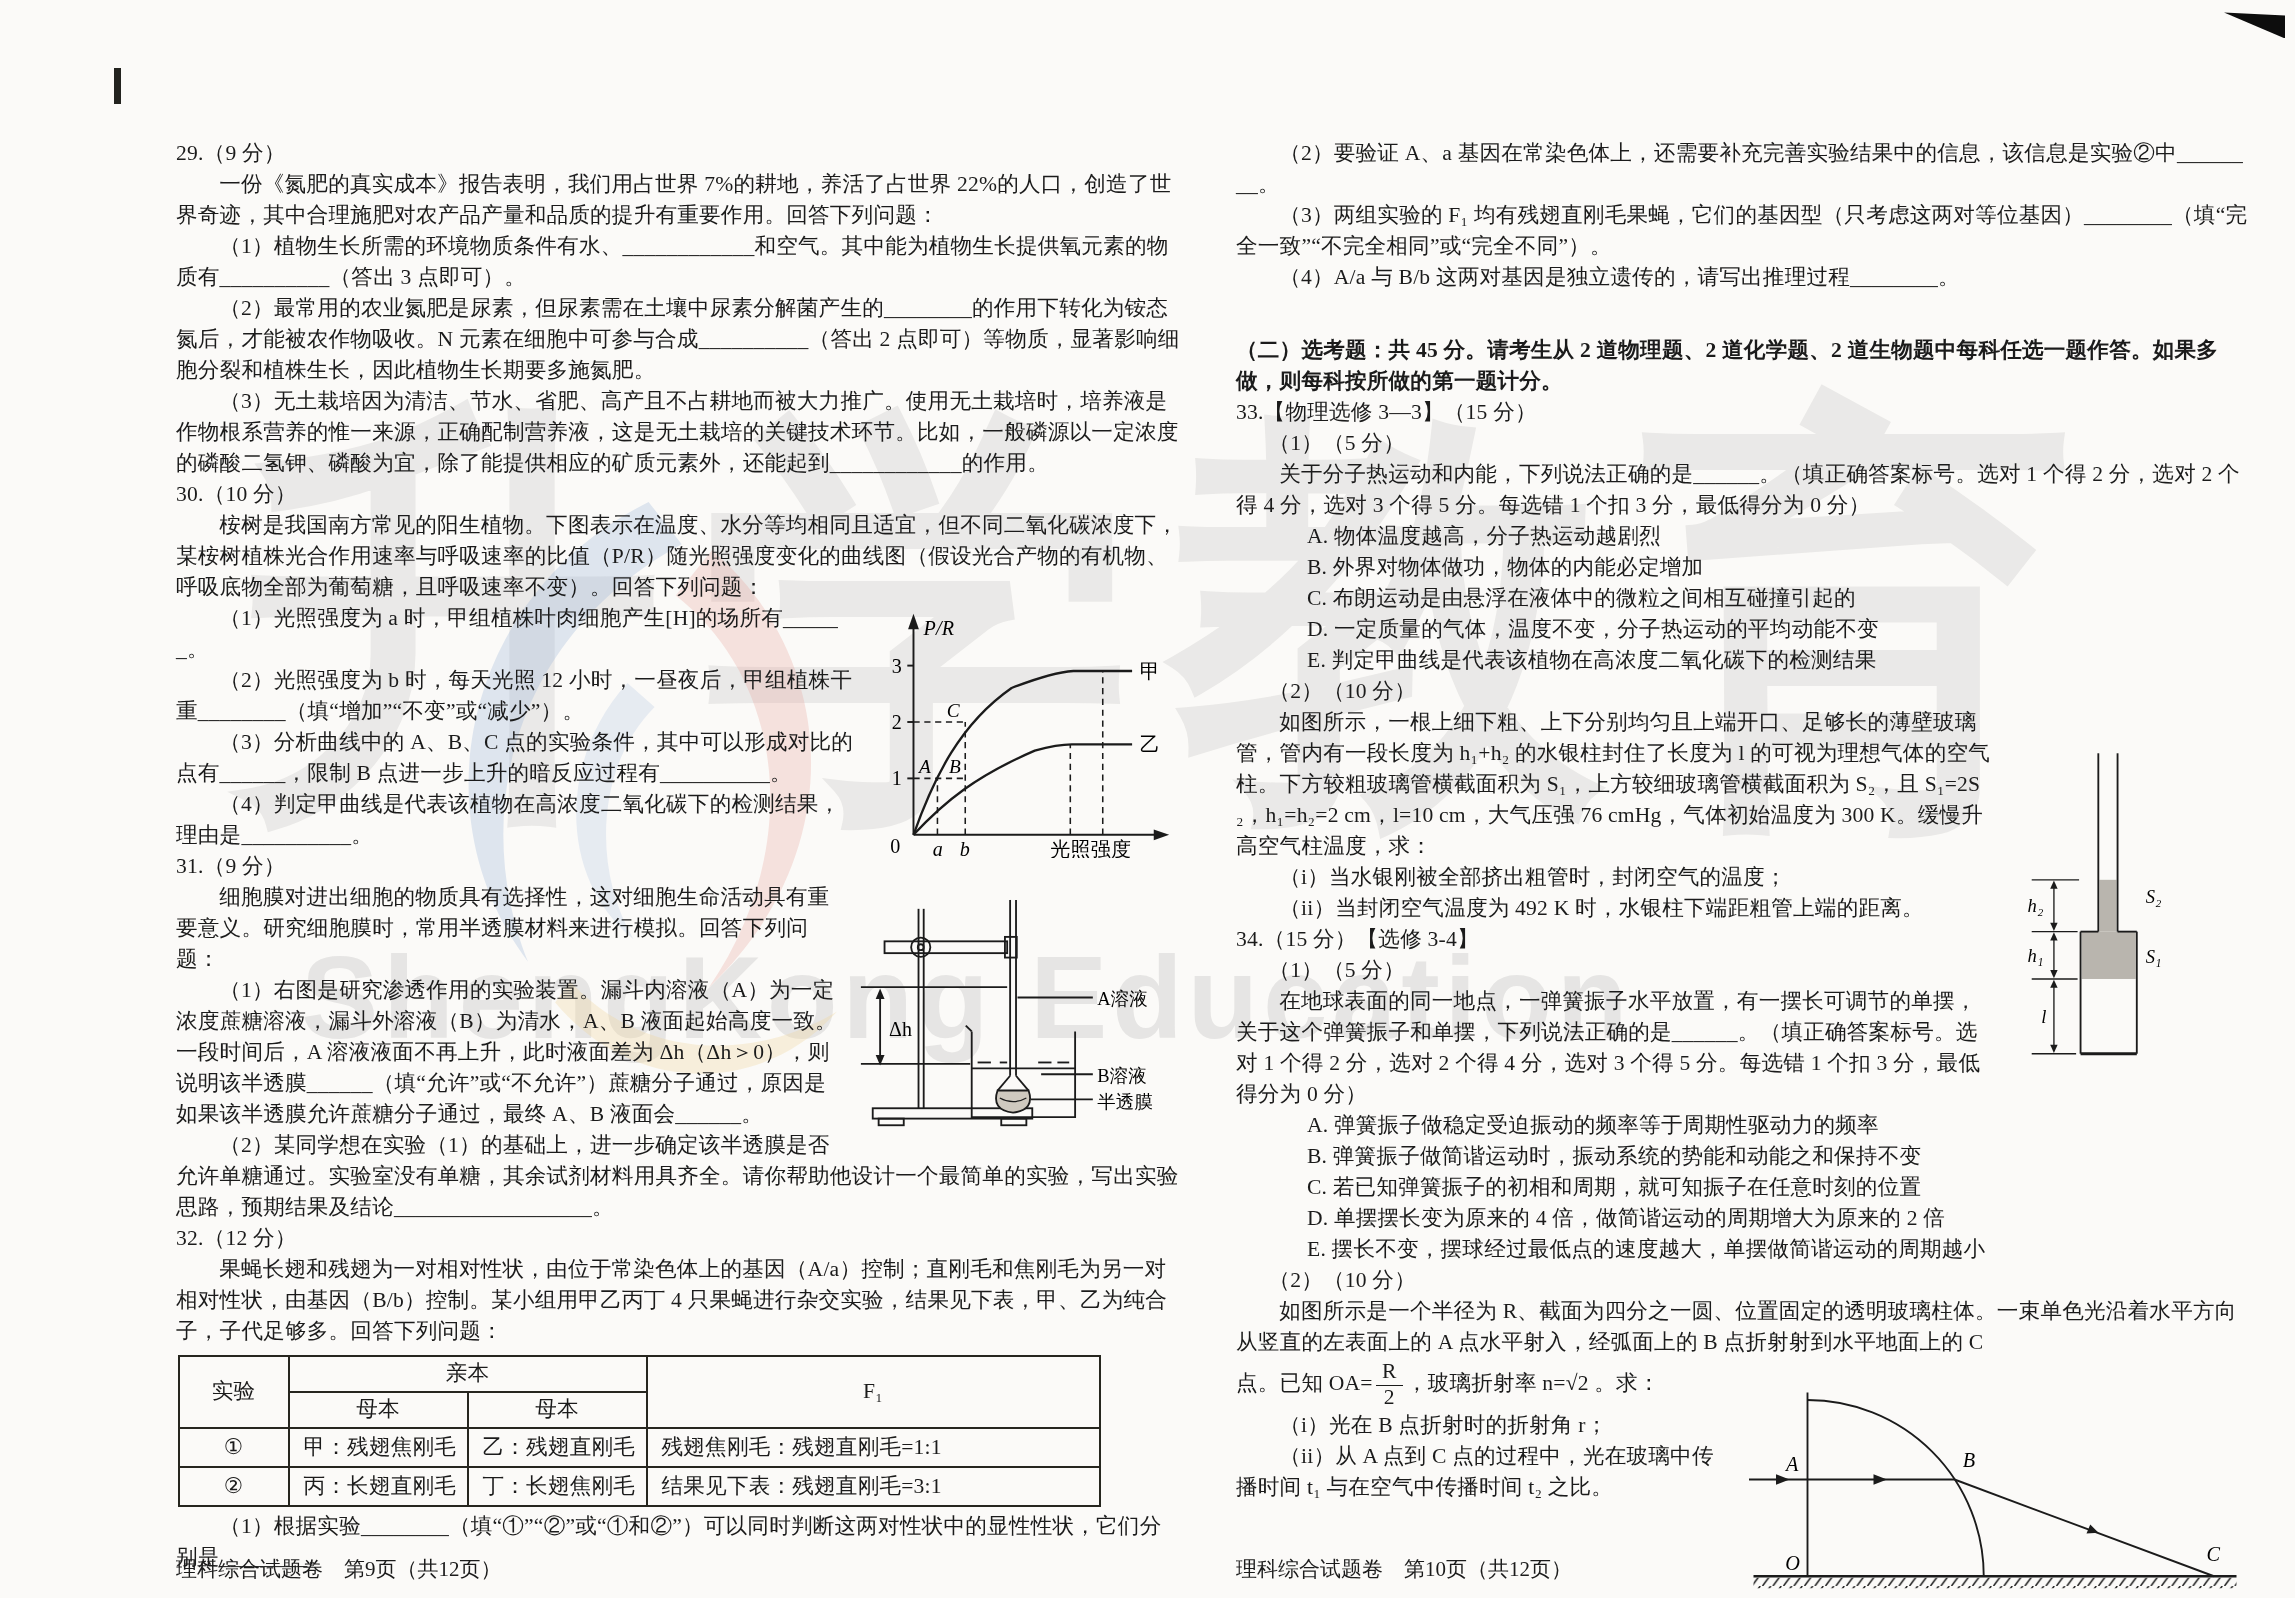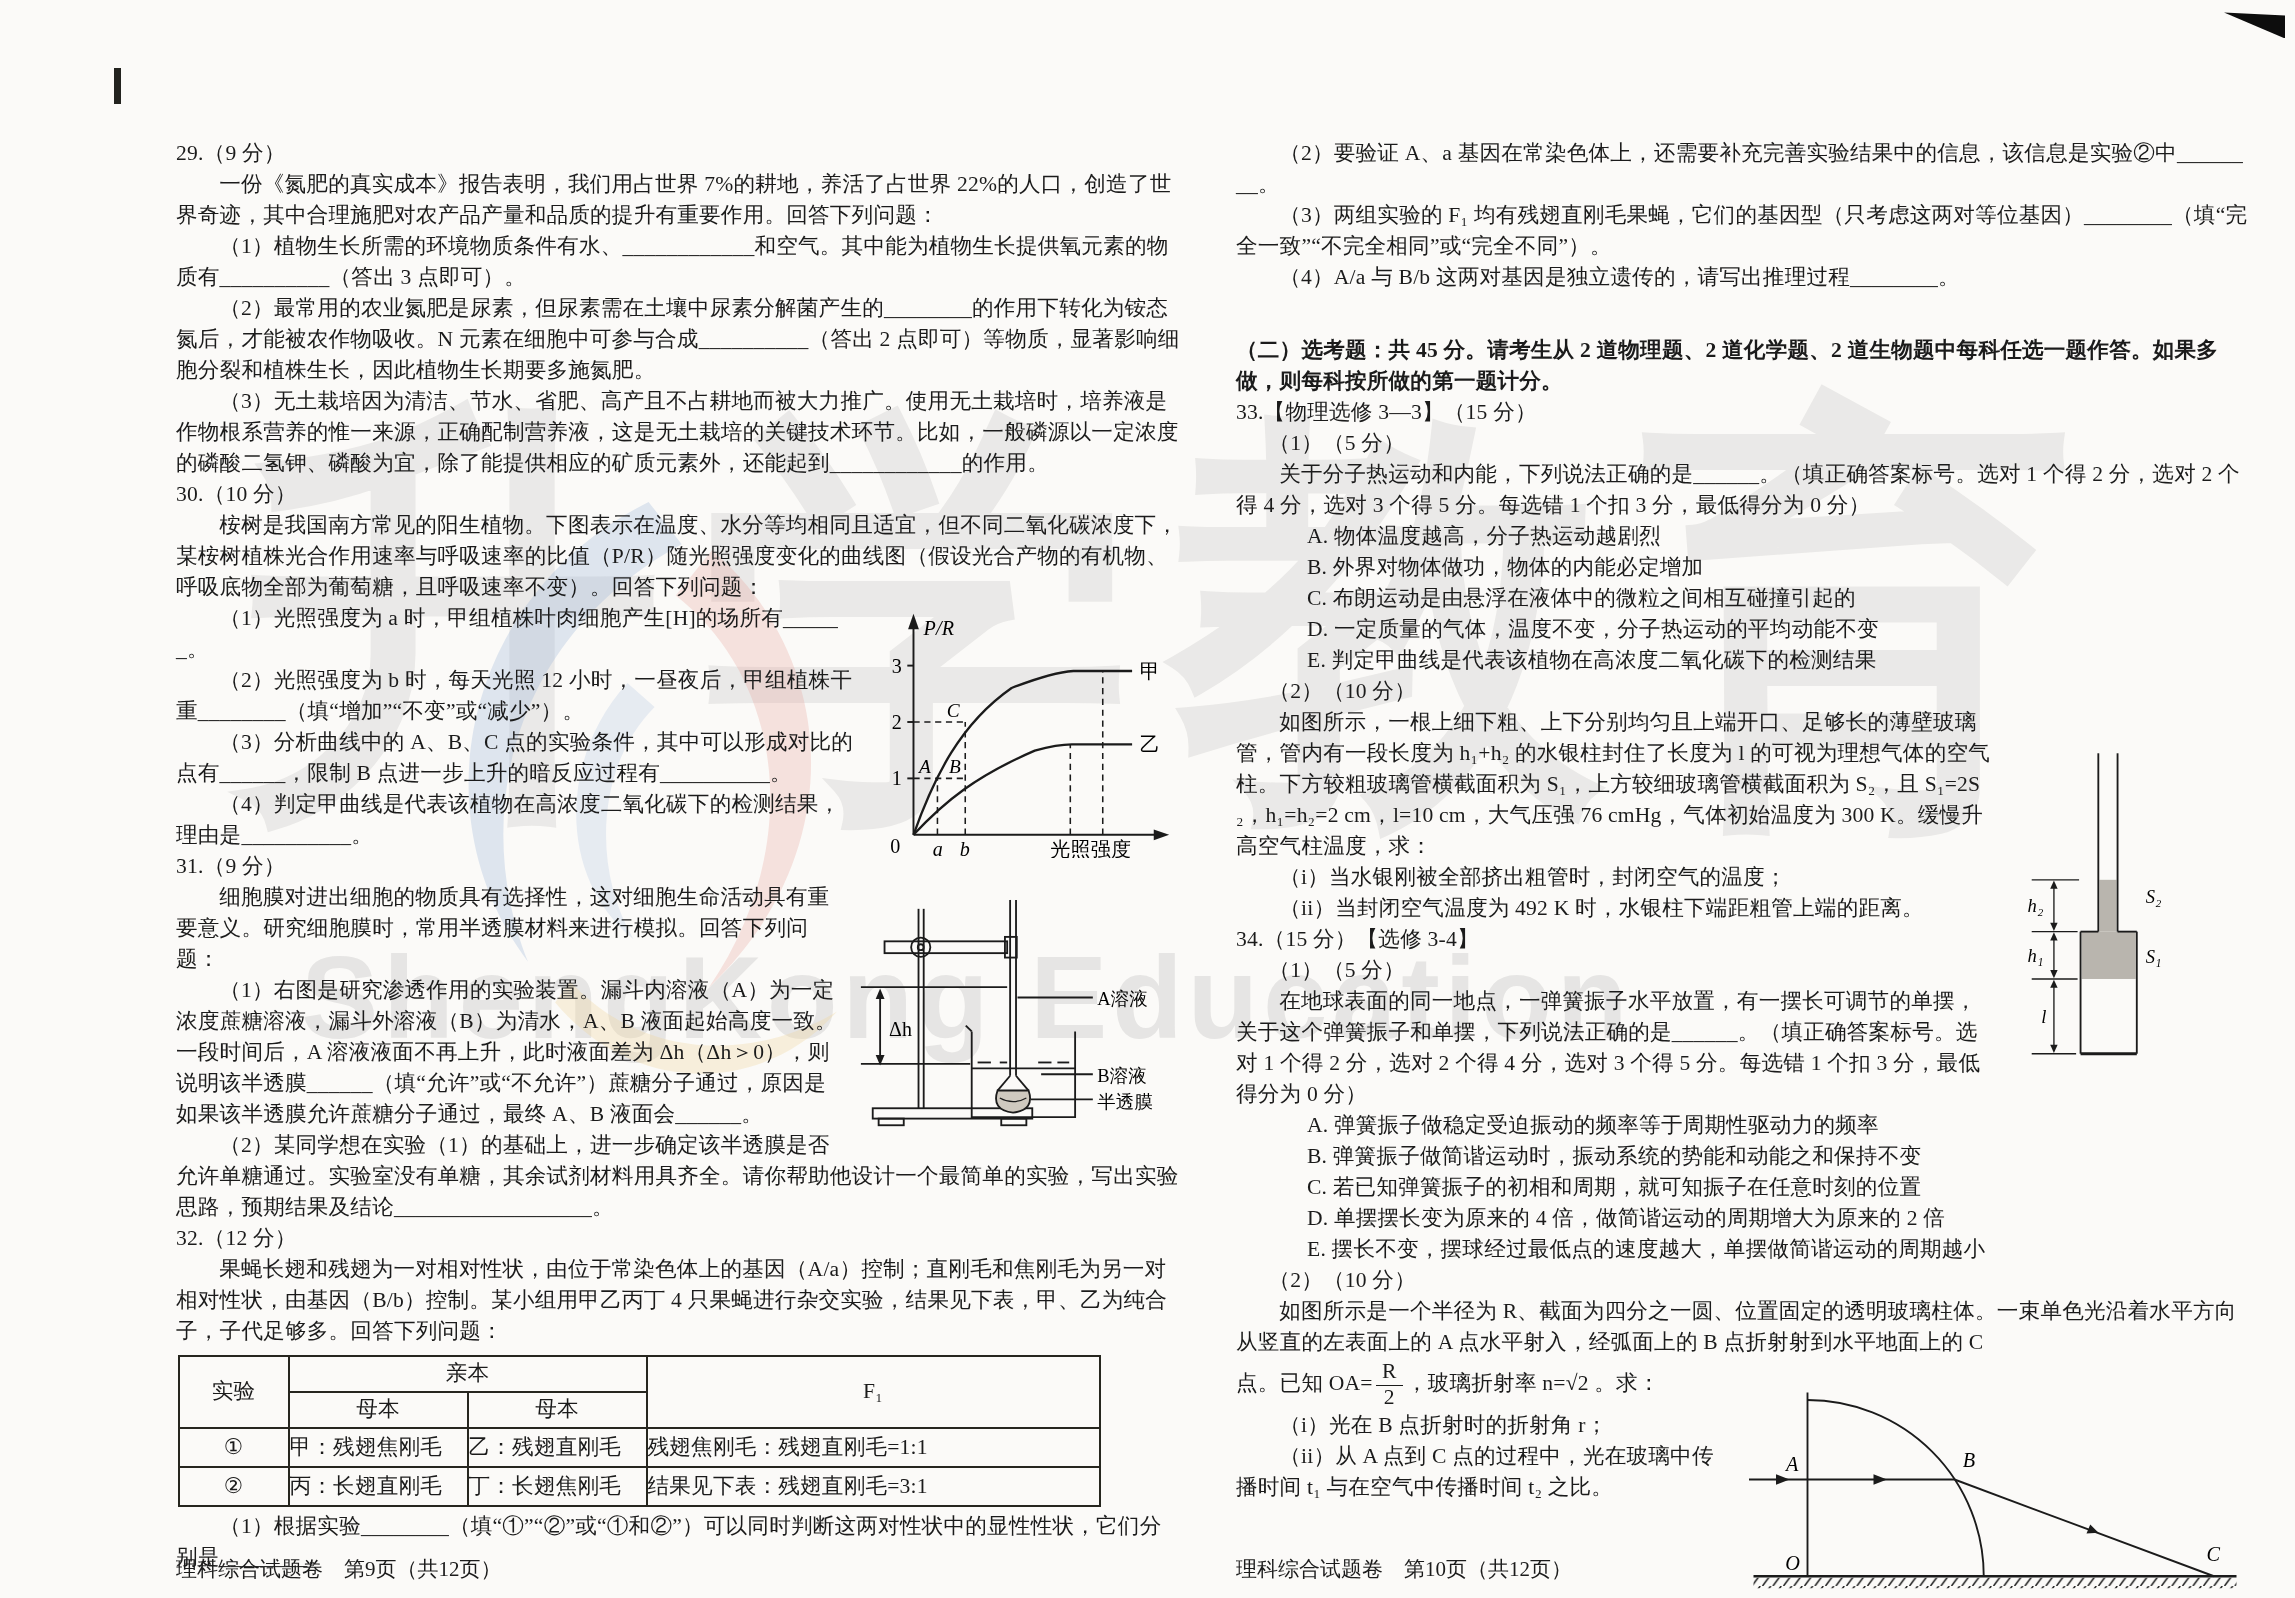--- a/index.html
+++ b/index.html
@@ -34,21 +34,21 @@
   .fig-osmosis{width:325px;height:255px;margin:1.5px 0 6.2px 9.3px;}
   .fig-tube{width:185px;height:325px;margin:34px 54px 6.2px 15.5px;}
   .fig-optics{width:510px;height:240px;margin:3.1px 0 0 12.4px;}
   svg{display:block;width:100%;height:100%;}
   svg text{font-family:"Liberation Serif","DejaVu Serif",serif;}
   
   table.cross{border-collapse:collapse;margin:7.7px 0 4.6px 1.5px;table-layout:fixed;}
   table.cross th,table.cross td{border:2.3px solid #26261f;font-weight:normal;font-size:21.6px;
         padding:1.5px 6.2px;background:transparent;}
   table.cross .c{text-align:center;}
-  table.cross td.l{text-align:left;padding-left:0;}
+  table.cross td.l{text-align:left;padding-left:14px;}
   .hrow{height:36px;}
   .drow{height:39px;}
   
   .oa{line-height:51px;margin-top:1.5px;}
   .frac{display:inline-block;vertical-align:middle;text-align:center;line-height:1.1;margin:0 3.1px;}
   .frac .num{display:block;border-bottom:1.9px solid #1b1b1b;padding:0 6.2px 0.8px;}
   .frac .den{display:block;padding-top:0.8px;}
   
   .footer{position:absolute;top:1555px;text-align:left;font-size:21px;z-index:2;}
   #footer9{left:176px;width:1004px;}

